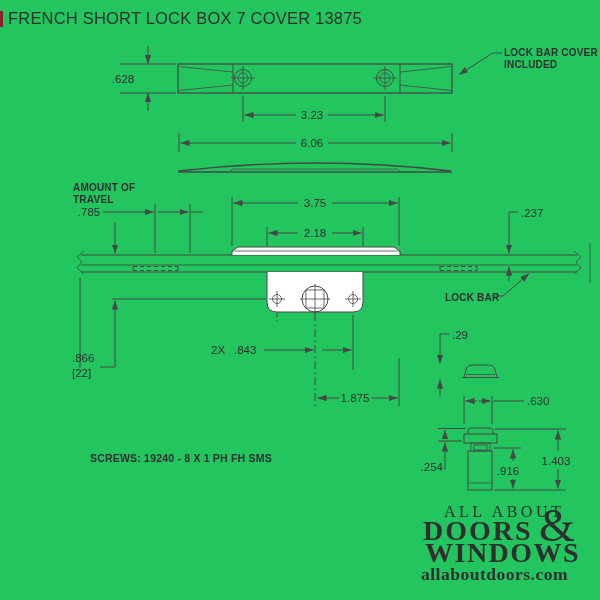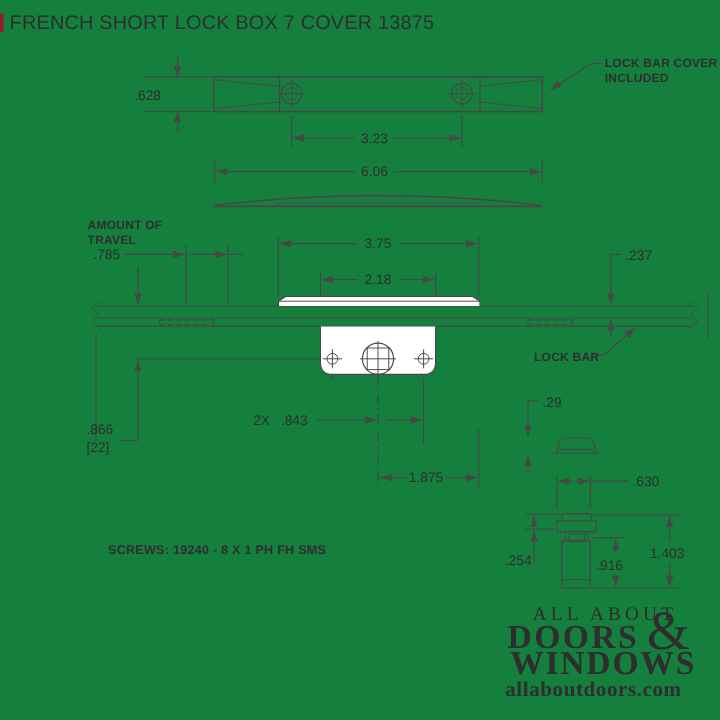--- a/index.html
+++ b/index.html
@@ -1,16 +1,16 @@
 <!DOCTYPE html>
 <html><head>
 <meta charset="utf-8">
 <style>
   html,body{margin:0;padding:0;background:#ffffff;}
-  .stage{position:relative;width:600px;height:600px;background:#15803d;overflow:hidden;
+  .stage{position:relative;width:600px;height:600px;background:#22c55e;overflow:hidden;
          font-family:"Liberation Sans",sans-serif;}
   svg{position:absolute;left:0;top:0;}
   
   .ln, .ln line, .ln path, .ln polyline, .ln rect, .ln circle{
     fill:none;stroke:#474747;stroke-width:1;stroke-linecap:butt;}
   .thin{stroke-width:0.8 !important;}
   .thick{stroke-width:1.3 !important;}
   .wfill{fill:#ffffff !important;}
   .dash{stroke-dasharray:4 3;}
   .cl{stroke-dasharray:8 3 2 3;}

